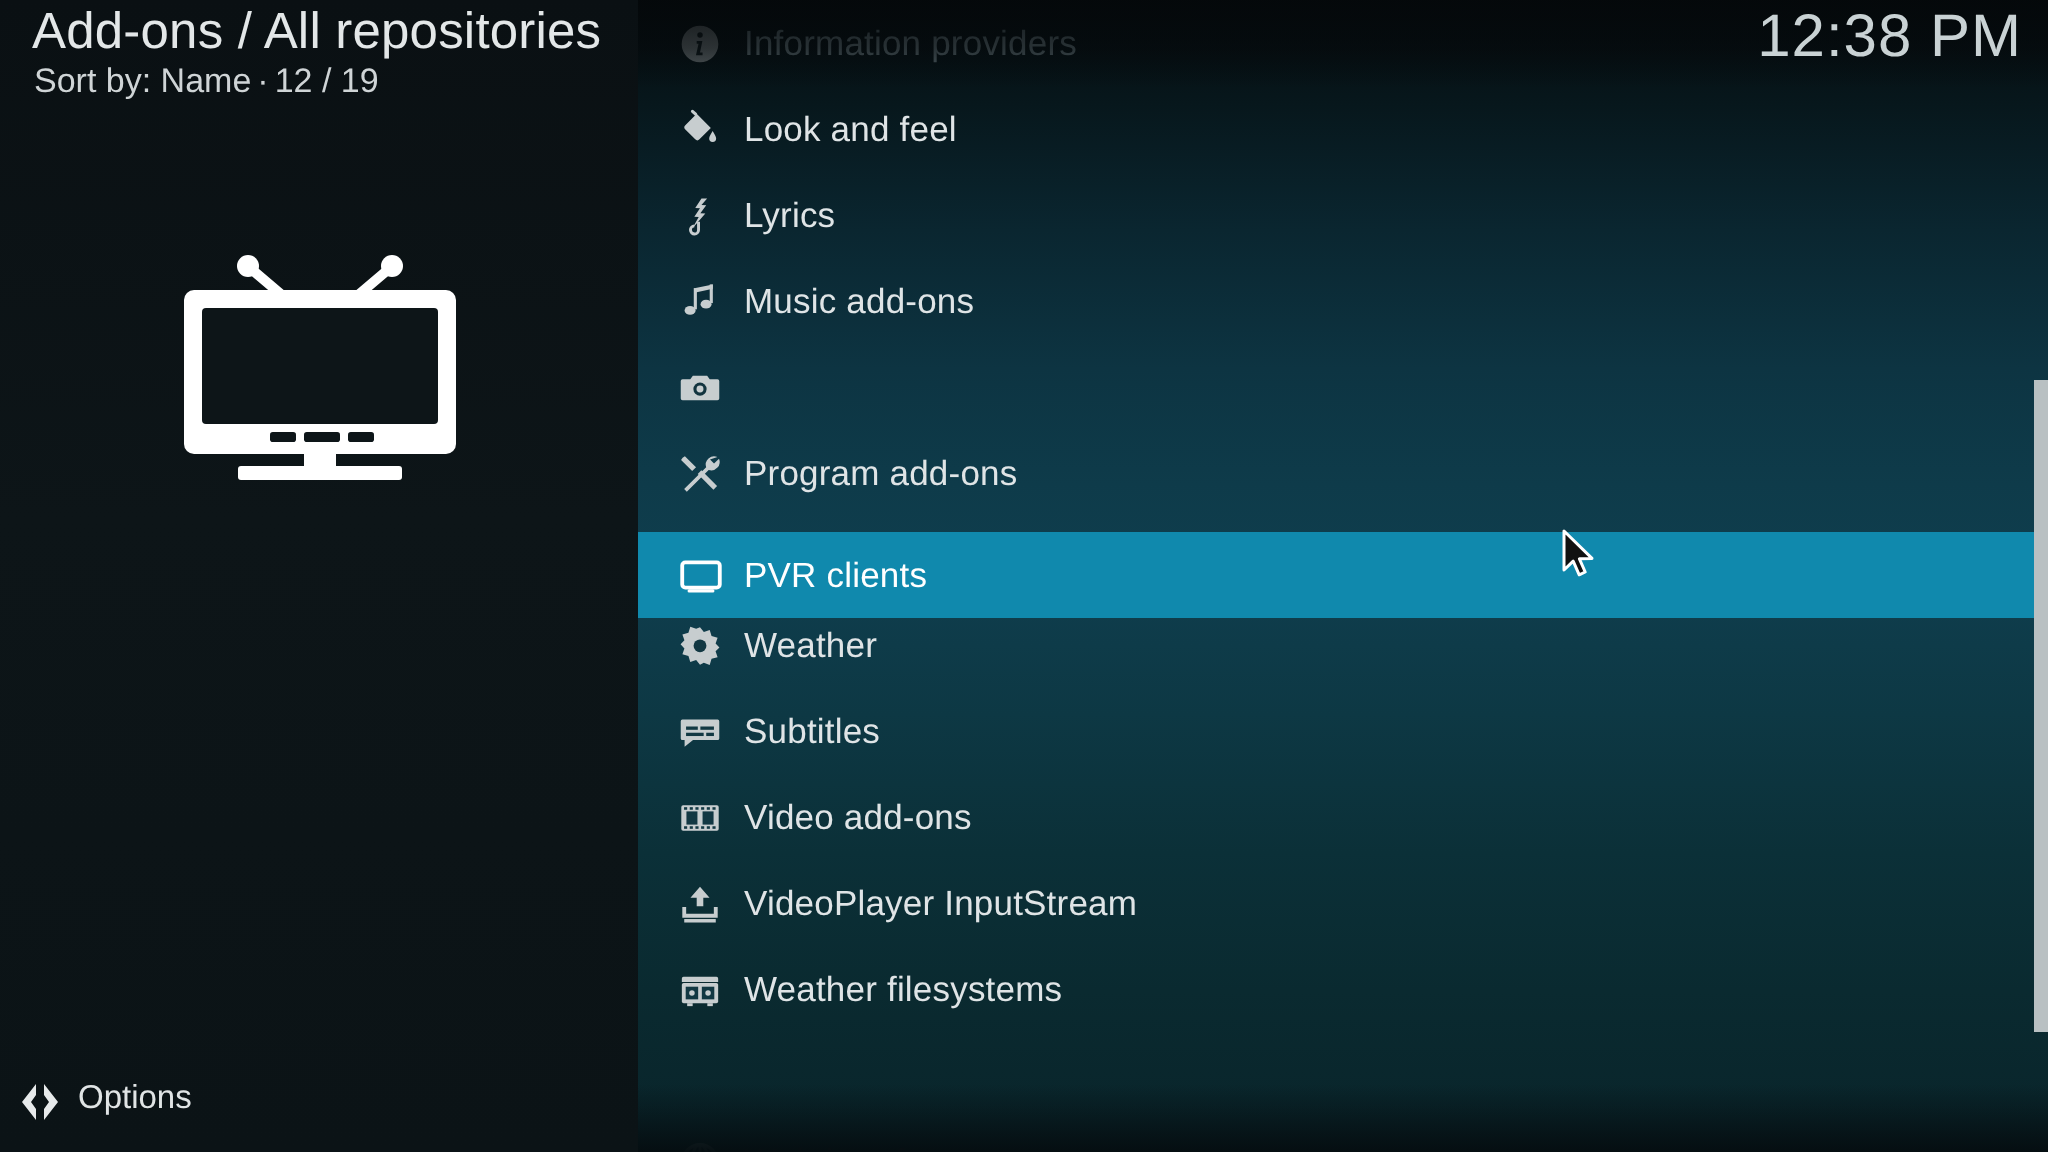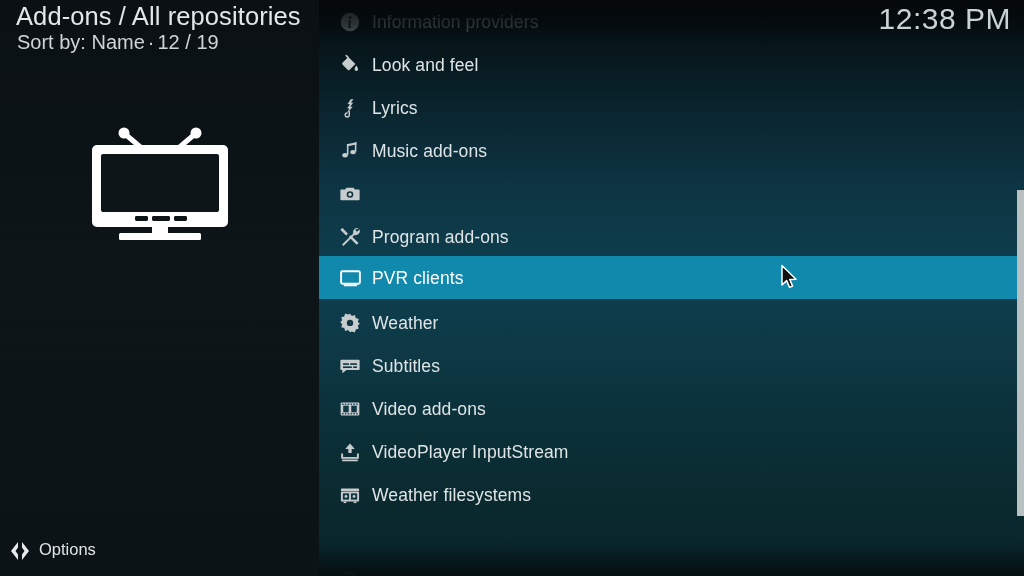--- a/index.html
+++ b/index.html
@@ -16,21 +16,21 @@
     background:#0d1417;
     background-image:linear-gradient(180deg,#0a1013 0%,#0d1518 45%,#0b1316 100%);
   }
   #page-title {
     position:absolute; left:16px; top:2px;
     font-size:25.5px; font-weight:300; color:#e3e7e8;
     letter-spacing:0.1px; white-space:nowrap;
   }
   #sort-line {
     position:absolute; left:17px; top:31px;
-    font-size:20px; font-weight:400; color:#cfd4d6;
+    font-size:17px; font-weight:400; color:#cfd4d6;
     white-space:nowrap;
   }
   #sort-line .dotsep { padding:0 3px; }
 
   
   #tv-placeholder {
     position:absolute; left:88px; top:118px; width:144px; height:126px;
   }
 
   
@@ -225,21 +225,21 @@
         <span class="row-icon">
           <svg viewBox="0 0 24 24" width="23" height="23">
             <path d="M3.6 3.2 L9.4 9 l-2 2 L1.6 5.2 a4 4 0 0 1 2-2z" fill="#c7cdcf"></path>
             <path d="M20.4 20.8 L12.2 12.6 l-1.9 1.9 8.2 8.2z" fill="#c7cdcf" transform="translate(0,-2)"></path>
             <path d="M20.6 3.6a4.4 4.4 0 0 0-5.9 5.4 L3.2 20.4 l1.4 1.4 L16 10.4 a4.4 4.4 0 0 0 5.4-5.9 l-2.6 2.6 -2.1-2.1z" fill="#c7cdcf"></path>
           </svg>
         </span>
         <span class="row-label">Program add-ons</span>
       </div>
 
-      <div class="menu-row selected" style="top: 256px; background: rgb(16, 137, 173); text-decoration: underline;">
+      <div class="menu-row selected" style="top: 266px; background: rgb(16, 137, 173); text-decoration: underline;">
         <span class="row-icon">
           <svg viewBox="0 0 24 24" width="23" height="23">
             <rect x="2.2" y="5.4" width="19.6" height="13.2" rx="1.6" fill="none" stroke="#ffffff" stroke-width="2"></rect>
             <rect x="5" y="19.4" width="14" height="1.7" rx="0.8" fill="#ffffff"></rect>
           </svg>
         </span>
         <span class="row-label">PVR clients</span>
       </div>
 
       <div class="menu-row" style="top:301px">

